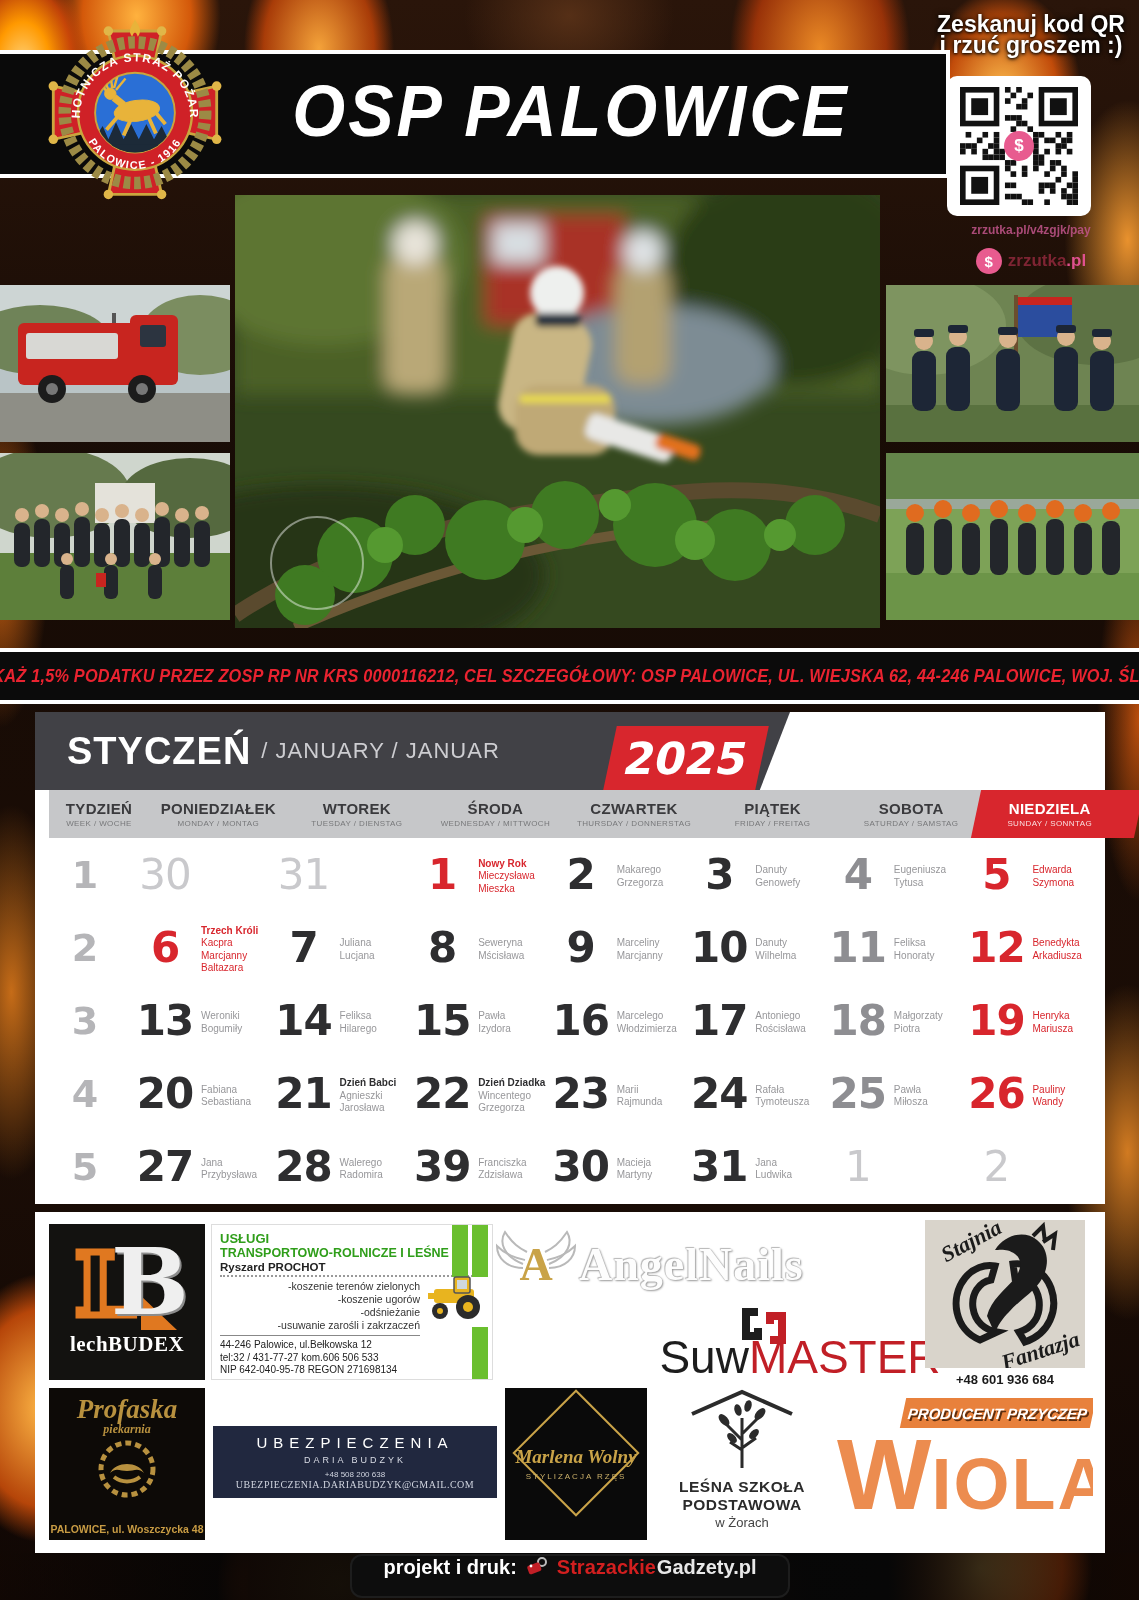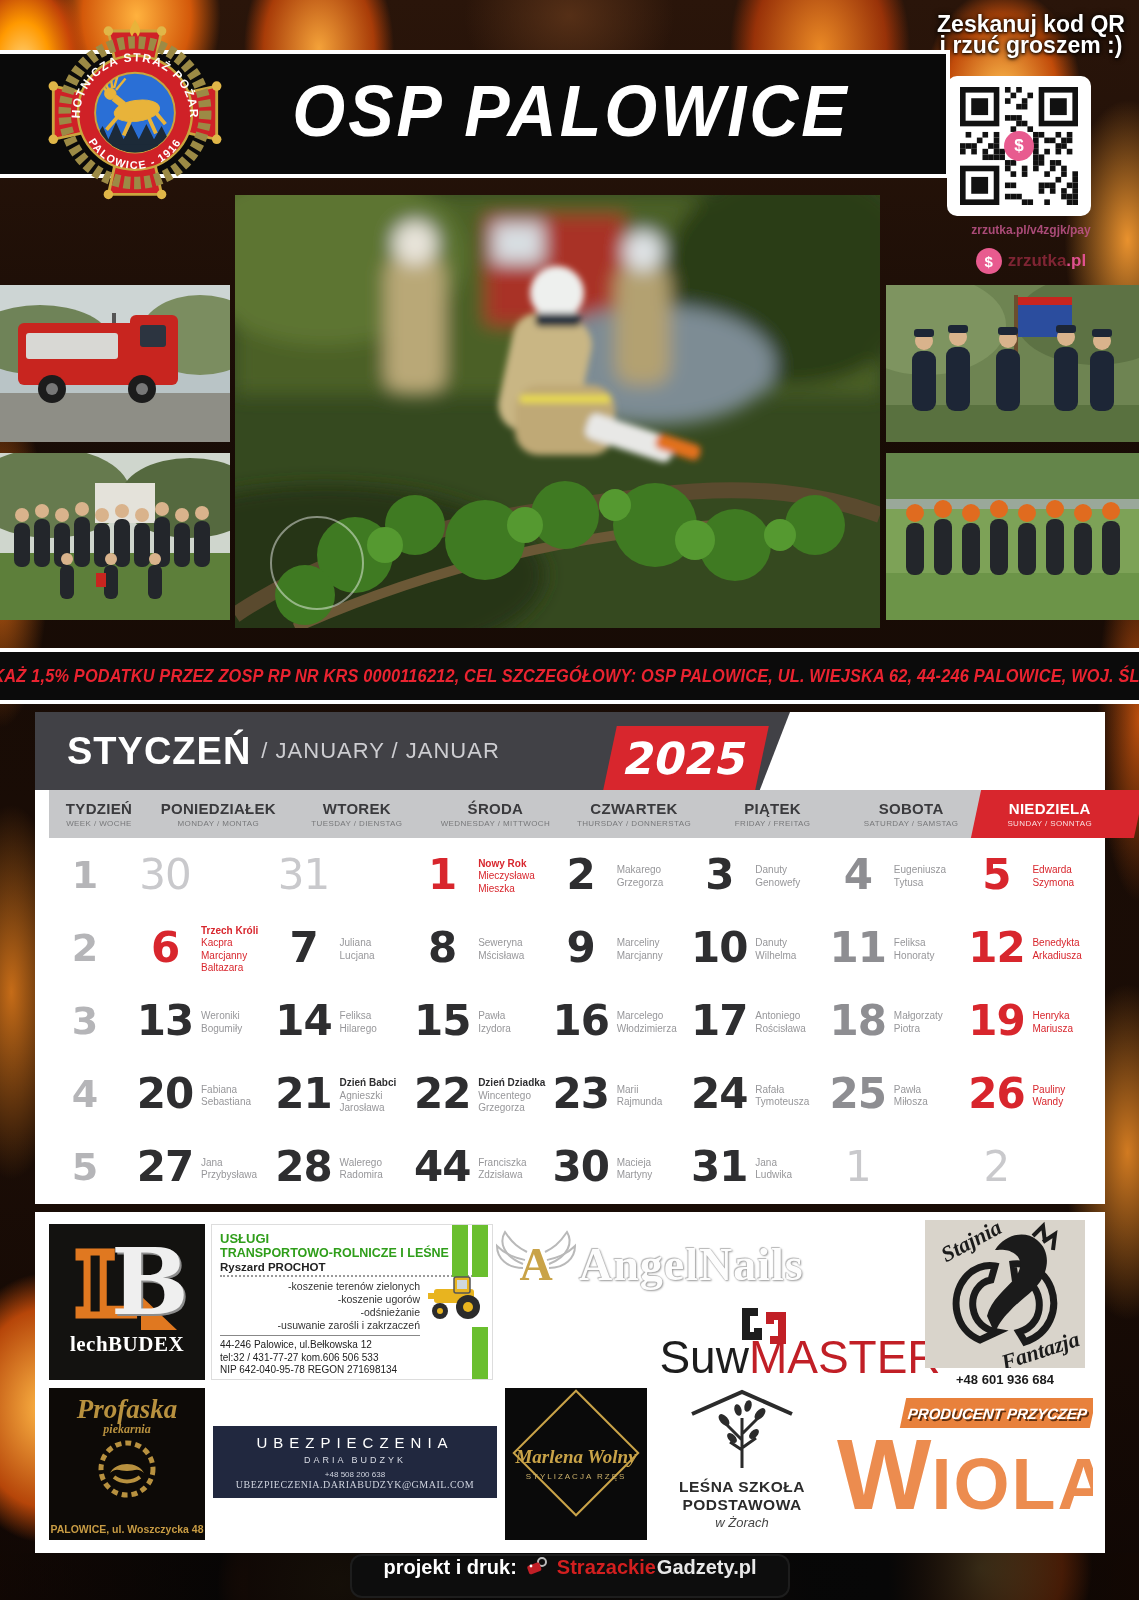--- a/index.html
+++ b/index.html
@@ -138,21 +138,21 @@
   .ub-mail { font-size:10px; letter-spacing:.5px; color:#cfd3de;font-family:Liberation Serif, serif; }
   .marlena { left:470px; top:176px; width:142px; height:152px; background:#0a0a0a; }
   .ma-diamond { position:absolute; left:26px; top:20px; width:90px; height:90px; border:2px solid #c9a348;
     transform:rotate(45deg); }
   .ma-script { position:absolute; left:0; top:58px; width:100%; text-align:center; color:#c9a348;
     font-family:"Liberation Serif", serif; font-style:italic; font-weight:700; font-size:19px; }
   .ma-sub { position:absolute; left:0; top:84px; width:100%; text-align:center; color:#cbb06a;
     font-size:8px; letter-spacing:2px; }
   .lesna { left:618px; top:176px; width:178px; height:152px; background:#fff; text-align:center; }
   .ls-line1 { font-size:15.5px; font-weight:700; color:#2b2b2b; letter-spacing:.5px; }
-  .ls-line3 { font-size:13px; color:#444; margin-top:1px;font-style:italic; }
+  .ls-line3 { font-size:13px; color:#444; margin-top:1px; }
   .wiola { left:802px; top:186px; width:256px; height:132px; background:#fff; }
   .wi-badge { position:absolute; right:0; top:0; width:190px; height:30px; background:#e8813c; transform:skewX(-12deg);
     display:flex; align-items:center; justify-content:center; }
   .wi-badge span { color:#fff; font-weight:700; font-style:italic; font-size:15px; white-space:nowrap;
     text-shadow:2px 2px 0 #5c2e10; transform:skewX(6deg); }
   .wi-name { position:absolute; left:0; bottom:4px; white-space:nowrap; color:#ec8c4f; font-weight:700; }
   .wi-w { font-size:100px; line-height:84px; } .wi-iola { font-size:72px; line-height:84px; letter-spacing:2px; }
 
   
   .footer-shade { left:0; top:1553px; width:1139px; height:47px;
@@ -778,21 +778,21 @@
             </div>
           </div>
           <div class="day-cell wd">
             <div class="day-num">28</div>
             <div class="day-names">
               <div class="nm">Walerego</div>
               <div class="nm">Radomira</div>
             </div>
           </div>
           <div class="day-cell wd">
-            <div class="day-num">44</div>
+            <div class="day-num">39</div>
             <div class="day-names">
               <div class="nm">Franciszka</div>
               <div class="nm">Zdzisława</div>
             </div>
           </div>
           <div class="day-cell wd">
             <div class="day-num">30</div>
             <div class="day-names">
               <div class="nm">Macieja</div>
               <div class="nm">Martyny</div>

